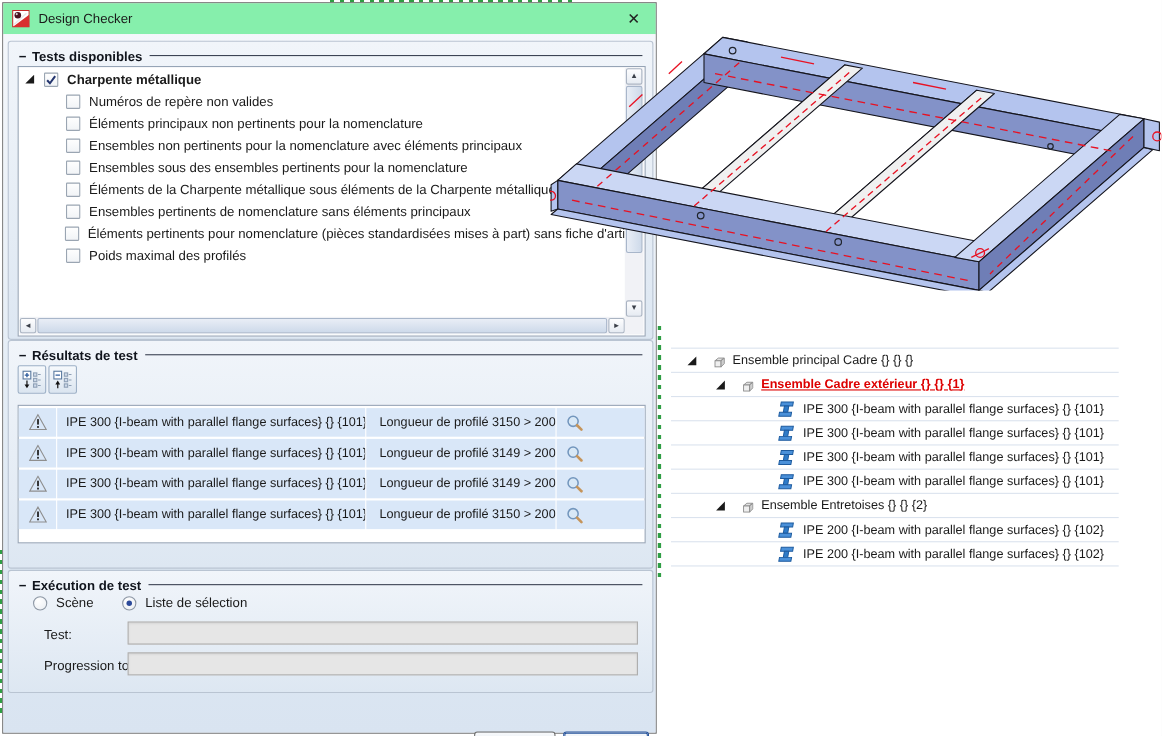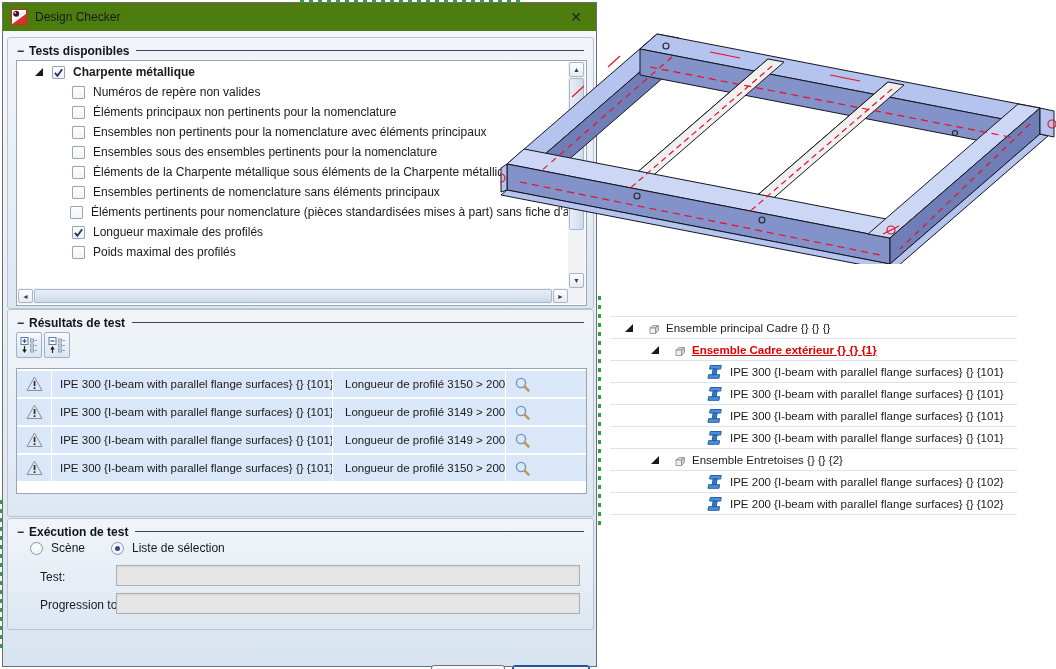--- a/index.html
+++ b/index.html
@@ -7,42 +7,42 @@
               font-family:"Liberation Sans", sans-serif; font-size:12px; color:#1a1a1a; }
   .stage { position:relative; width:1056px; height:669px; }
 
   
   .green-dash-v { position:absolute; width:3px; background:repeating-linear-gradient(180deg,#2f9e44 0 4px,transparent 4px 9px); z-index:0; }
   .green-dash-h { position:absolute; height:3px; background:repeating-linear-gradient(90deg,#2f9e44 0 4px,transparent 4px 9px); z-index:0; }
 
   
   .dialog { position:absolute; left:2px; top:2px; width:595px; height:665px;
             background:#f0f0f0; border:1px solid #6e6e6e; z-index:5; }
-  .titlebar { position:absolute; left:0; top:0; right:0; height:28px; background:#4d7c0f;
+  .titlebar { position:absolute; left:0; top:0; right:0; height:28px; background:#86efac;
               display:flex; align-items:center; }
   .title-icon { width:16px; height:16px; margin:0 8px 0 8px; }
   .title-text { font-size:12px; }
   .close-btn { position:absolute; right:0; top:0; width:40px; height:28px; display:flex;
                align-items:center; justify-content:center; font-size:14px; color:#222; cursor:default; }
   .dlg-body { position:absolute; left:0; top:28px; right:0; bottom:0;
               background:linear-gradient(180deg,#f4f7fb 0%, #e3ecf5 55%, #d9e4f1 100%); }
 
   
   .grp { position:absolute; left:4px; width:587px; border:1px solid #b9c4d2; border-radius:3px;
          background:linear-gradient(180deg,#f1f5fa, #dde7f2); }
   .grp-head { display:flex; align-items:center; height:15px; margin:5px 9px 0 9px;
               font-weight:bold; font-size:12px; color:#10141c; white-space:nowrap; }
   .grp-dash { font-weight:bold; margin-right:5px; }
   .grp-line { flex:1; border-top:1px solid #3c4454; margin-left:7px; }
 
   
   .listbox { position:absolute; left:8px; top:22px; width:571px; height:246px;
              background:#fff; border:1px solid #96a4b6; }
   .rows-area { position:absolute; left:1px; top:1px; right:18px; bottom:17px; overflow:hidden; }
-  .test-row { display:flex; align-items:center; height:20px; padding-left:16px; white-space:nowrap; }
+  .test-row { display:flex; align-items:center; height:20px; padding-left:4px; white-space:nowrap; }
   .expander16 { width:18px; display:flex; align-items:center; justify-content:flex-start; }
   .spacer38 { width:38px; }
   .checkbox { width:13px; height:13px; border:1px solid #9aa5b2; border-radius:1px;
               background:linear-gradient(180deg,#fefefe,#f1f4f7); display:inline-flex;
               align-items:center; justify-content:center; flex:none; }
   .test-label { margin-left:8px; overflow:hidden; }
   .test-label.bold { font-weight:bold; }
 
   
   .vsb { position:absolute; top:1px; right:1px; width:17px; bottom:17px; background:#f1f2f6; }
@@ -172,29 +172,20 @@
               </div>
               <div class="test-row">
                 <span class="spacer38"></span>
                 <span class="checkbox"></span>
                 <span class="test-label">Ensembles pertinents de nomenclature sans éléments principaux</span>
               </div>
               <div class="test-row">
                 <span class="spacer38"></span>
                 <span class="checkbox"></span>
                 <span class="test-label">Éléments pertinents pour nomenclature (pièces standardisées mises à part) sans fiche d'article</span>
-              </div>
-              <div class="test-row">
-                <span class="spacer38"></span>
-                <span class="checkbox">
-                  <svg width="11" height="11" viewBox="0 0 12 12">
-                    <polyline points="2,6.5 4.8,9.5 10,2.5" fill="none" stroke="#24356e" stroke-width="2"></polyline>
-                  </svg>
-                </span>
-                <span class="test-label">Longueur maximale des profilés</span>
               </div>
               <div class="test-row">
                 <span class="spacer38"></span>
                 <span class="checkbox"></span>
                 <span class="test-label">Poids maximal des profilés</span>
               </div>
             </div>
           <div class="vsb">
             <div class="sb-btn up">▲</div>
             <div class="vsb-thumb"></div>

